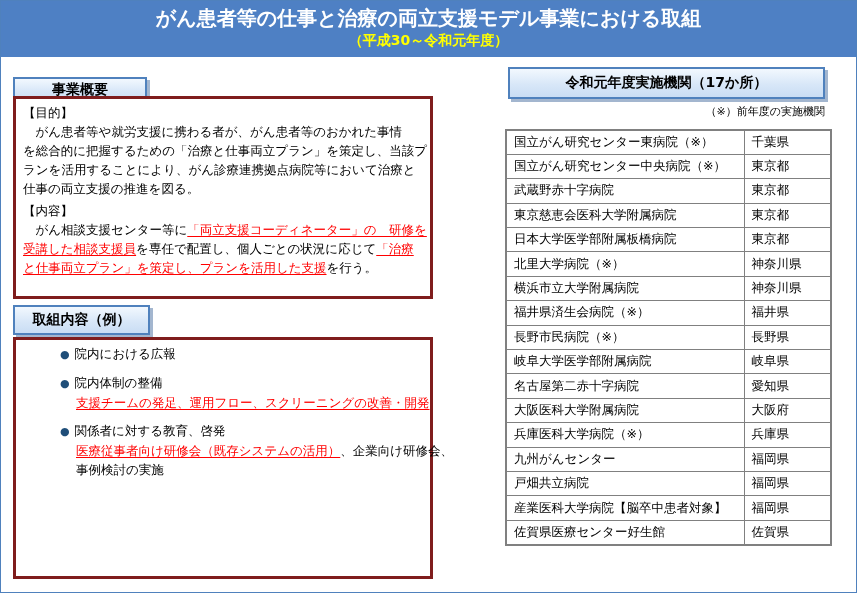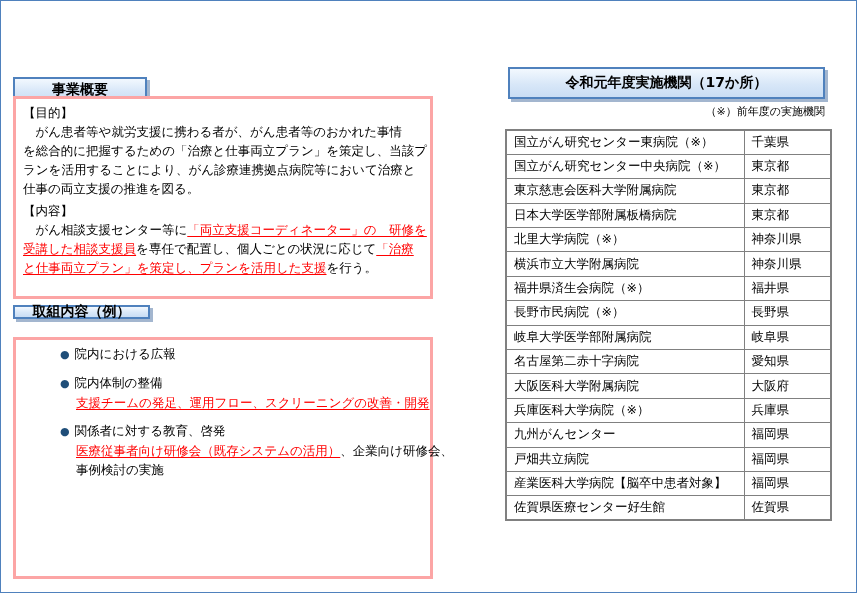--- a/index.html
+++ b/index.html
@@ -11,25 +11,25 @@
   
   .banner { position:absolute; left:0; top:0; width:857px; height:57px; background:#4e80c4; text-align:center; }
   .banner-title { margin-top:5px; font-size:20px; font-weight:bold; color:#ffffff; line-height:26px; letter-spacing:0; }
   .banner-subtitle { font-size:14px; font-weight:bold; color:#ffff00; line-height:19px; }
 
   
   .header-box { position:absolute; background:linear-gradient(#f2f8fe 0%, #d8e7f8 55%, #c9ddf4 100%);
     border:2px solid #4f81bd; box-shadow:3px 3px 0 #a3b6cf; display:flex; align-items:center; justify-content:center;
     font-weight:bold; font-size:14px; color:#000; }
   #hdr-overview { left:13px; top:77px; width:134px; height:26px; }
-  #hdr-initiatives { left:13px; top:305px; width:137px; height:14px; }
+  #hdr-initiatives { left:13px; top:305px; width:137px; height:30px; }
   #hdr-institutions { left:508px; top:67px; width:317px; height:32px; }
 
   
-  .content-box { position:absolute; border:3px solid #fca5a5; background:#fff; color:#000;
+  .content-box { position:absolute; border:3px solid #7f1d1d; background:#fff; color:#000;
     font-size:12.5px; line-height:19px; padding:4px 7px; white-space:nowrap; }
   #box-overview { left:13px; top:96px; width:420px; height:203px; }
   #box-initiatives { left:13px; top:337px; width:420px; height:242px;padding-left:44px; }
   .para { margin:0; }
   .label-line { margin:0; }
   #content-label { margin-top:3px; }
 
   .red { color:#ff0000; text-decoration:underline; text-underline-offset:2px; }
 
   
@@ -45,20 +45,24 @@
   table.inst td { border:1.5px solid #808080; font-size:12.5px; color:#000; height:24.4px;
     padding:0 2px 0 7px; vertical-align:middle; overflow:hidden; white-space:nowrap;margin-left:20px; }
   td.col-name { width:238px; }
   td.col-pref { width:87px; }
 </style>
 </head>
 <body>
 
 <div id="slide">
 
+  <div class="banner" style="background: rgb(78, 128, 196);">
+    <div class="banner-title" style="color: rgb(255, 255, 255);">がん患者等の仕事と治療の両立支援モデル事業における取組</div>
+    <div class="banner-subtitle" style="color: rgb(255, 255, 0);">（平成30～令和元年度）</div>
+  </div>
 
   <div class="header-box" id="hdr-overview">事業概要</div>
 
   <div class="content-box" id="box-overview">
     <p class="label-line">【目的】</p>
     <p class="para"><span>　がん患者等や就労支援に携わる者が、がん患者等のおかれた事情</span><br><span>を総合的に把握するための「治療と仕事両立プラン」を策定し、当該プ</span><br><span>ランを活用することにより、がん診療連携拠点病院等において治療と</span><br><span>仕事の両立支援の推進を図る。</span></p>
     <p class="label-line" id="content-label">【内容】</p>
     <p class="para"><span>　がん相談支援センター等に</span><span class="red">「両立支援コーディネーター」の　研修を</span><br><span class="red">受講した相談支援員</span><span>を専任で配置し、個人ごとの状況に応じて</span><span class="red">「治療</span><br><span class="red">と仕事両立プラン」を策定し、プランを活用した支援</span><span>を行う。</span></p>
   </div>
 
@@ -83,20 +87,24 @@
   <div class="note">（※）前年度の実施機関</div>
 
   <table class="inst">
     <tbody>
         <tr>
           <td class="col-name">国立がん研究センター東病院（※）</td>
           <td class="col-pref">千葉県</td>
         </tr>
         <tr>
           <td class="col-name">国立がん研究センター中央病院（※）</td>
+          <td class="col-pref">東京都</td>
+        </tr>
+        <tr>
+          <td class="col-name">武蔵野赤十字病院</td>
           <td class="col-pref">東京都</td>
         </tr>
         <tr>
           <td class="col-name">東京慈恵会医科大学附属病院</td>
           <td class="col-pref">東京都</td>
         </tr>
         <tr>
           <td class="col-name">日本大学医学部附属板橋病院</td>
           <td class="col-pref">東京都</td>
         </tr>

